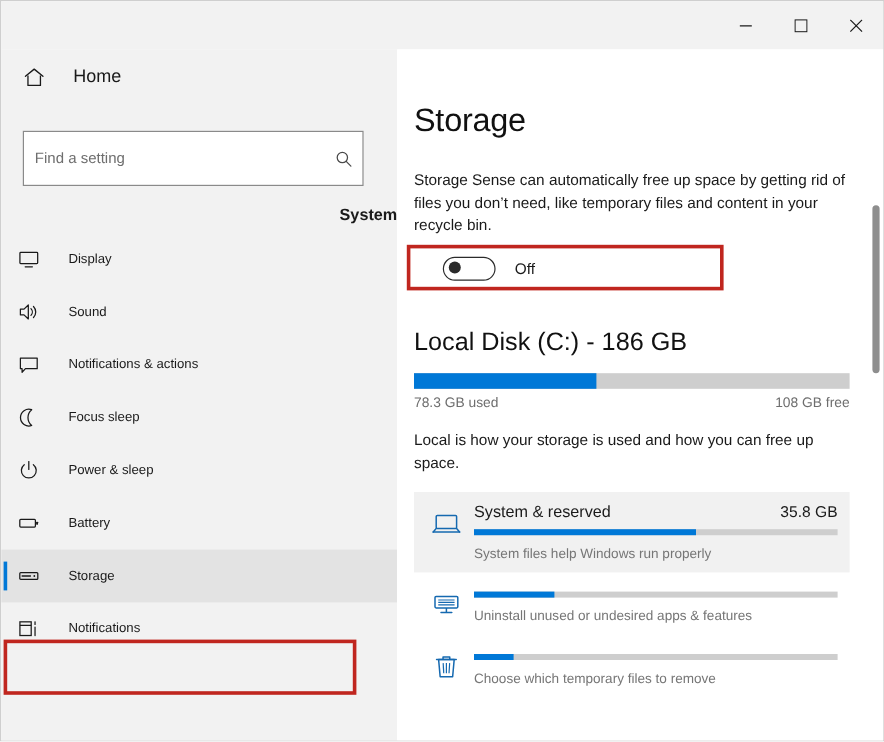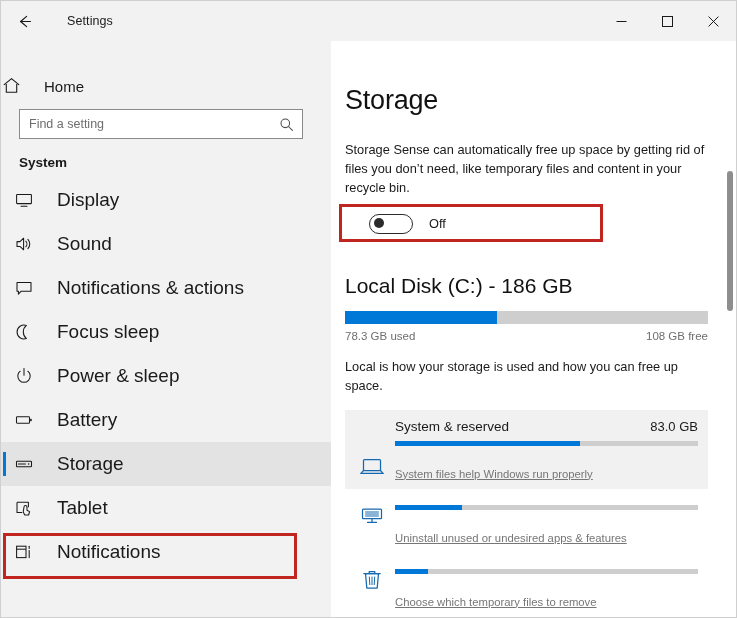--- a/index.html
+++ b/index.html
@@ -71,41 +71,41 @@
   .sidebar {
     width: 330px;
     flex: 0 0 330px;
     background: #f2f2f2;
     padding-top: 14px;
     position: relative;
     overflow: hidden;
   }
   .nav-home {
     display: flex;
-    align-items: flex-end;
+    align-items: flex-start;
     height: 40px;
-    padding-left: 1px;
+    padding-left: 18px;
     cursor: pointer;
   }
   .nav-home .ico {
     width: 28px;
     display: flex;
     align-items: center;
     justify-content: flex-start;
   }
   .nav-home .label {
     font-size: 15px;
     color: #1a1a1a;
     margin-left: 14px;
   }
 
   .search-wrap { padding: 14px 28px 0 18px; }
   .search-box {
     position: relative;
-    height: 30px;
+    height: 46px;
     background: #ffffff;
     border: 1px solid #8a8a8a;
     display: flex;
     align-items: center;
   }
   .search-box input {
     border: none;
     outline: none;
     background: transparent;
     font-family: "Liberation Sans", sans-serif;
@@ -126,40 +126,41 @@
     align-items: center;
     justify-content: center;
     cursor: pointer;
   }
 
   .section-head {
     font-size: 13.5px;
     font-weight: bold;
     color: #1a1a1a;
     padding: 16px 0 6px 18px;
+    text-align: right;
   }
 
   .nav-list { padding-top: 2px; }
   .nav-item {
     position: relative;
     display: flex;
     align-items: center;
     height: 44px;
     padding-left: 14px;
     cursor: pointer;
   }
   .nav-item .ico {
     width: 28px;
     display: flex;
     align-items: center;
     justify-content: flex-start;
     flex: 0 0 28px;
   }
   .nav-item .label {
-    font-size: 19px;
+    font-size: 11px;
     color: #1a1a1a;
     margin-left: 14px;
     white-space: nowrap;
   }
   .nav-item.selected { background: #e3e3e3; }
   .nav-item.selected::before {
     content: "";
     position: absolute;
     left: 2px;
     top: 10px;
@@ -275,21 +276,21 @@
     max-width: 350px;
   }
 
   .cat-list { margin-top: 14px; }
   .cat-item {
     display: flex;
     align-items: flex-start;
     padding: 9px 10px 9px 4px;
     cursor: pointer;
   }
-  .cat-item.hovered { background: #f1f1f1; align-items: flex-end; }
+  .cat-item.hovered { background: #f1f1f1; }
   .cat-ico {
     flex: 0 0 46px;
     display: flex;
     align-items: center;
     justify-content: center;
     padding-top: 5px;
   }
   .cat-body { flex: 1 1 auto; min-width: 0; }
   .cat-top {
     display: flex;
@@ -299,24 +300,23 @@
   .cat-name { font-size: 13.5px; color: #1a1a1a; }
   .cat-size { font-size: 13px; color: #1a1a1a; white-space: nowrap; }
   .cat-bar {
     margin-top: 7px;
     height: 5px;
     background: #cecece;
     width: 100%;
   }
   .cat-bar .fill { height: 100%; background: #0078d7; }
   .cat-sub {
-    margin-top: 22px;
+    margin-top: 10px;
     font-size: 11.3px;
     color: #767676;
-    text-decoration: underline;
   }
 
   
   .scrollbar {
     position: absolute;
     right: 3px;
     top: 44px;
     width: 6px;
     bottom: 6px;
   }
@@ -327,29 +327,20 @@
     border-radius: 3px;
     cursor: pointer;
   }
 </style>
 </head>
 <body>
 
 <div class="window">
 
   <div class="titlebar">
-    <div class="titlebar-left">
-      <div class="back-btn">
-        <svg width="17" height="17" viewBox="0 0 17 17" aria-hidden="true">
-          <path d="M10.6 3.4 L4.6 8.5 L10.6 13.6" fill="none" stroke="#1a1a1a" stroke-width="1.2" stroke-linecap="round" stroke-linejoin="round"></path>
-          <line x1="4.8" y1="8.5" x2="14.4" y2="8.5" stroke="#1a1a1a" stroke-width="1.2" stroke-linecap="round"></line>
-        </svg>
-      </div>
-      <div class="app-title">Settings</div>
-    </div>
     <div class="titlebar-spacer"></div>
     <div class="win-controls">
       <div class="win-btn">
         <svg width="11" height="11" viewBox="0 0 11 11" aria-hidden="true">
           <line x1="0.5" y1="5.5" x2="10.5" y2="5.5" stroke="#1a1a1a" stroke-width="1"></line>
         </svg>
       </div>
       <div class="win-btn">
         <svg width="11" height="11" viewBox="0 0 11 11" aria-hidden="true">
           <rect x="0.5" y="0.5" width="10" height="10" fill="none" stroke="#1a1a1a" stroke-width="1"></rect>
@@ -457,29 +448,20 @@
           <span class="ico">
             <svg width="18" height="18" viewBox="0 0 18 18" aria-hidden="true">
               <rect x="1.5" y="6.2" width="15" height="5.6" rx="0.8" fill="none" stroke="#1a1a1a" stroke-width="1.05"></rect>
               <line x1="3.4" y1="9" x2="10.4" y2="9" stroke="#1a1a1a" stroke-width="1.05" stroke-linecap="round"></line>
               <circle cx="13.6" cy="9" r="0.75" fill="#1a1a1a"></circle>
             </svg>
           </span>
           <span class="label">Storage</span>
         </div>
 
-        <div class="nav-item">
-          <span class="ico">
-            <svg width="18" height="18" viewBox="0 0 18 18" aria-hidden="true">
-              <path d="M2 3.2 L13.4 3.2 L13.4 8.2 M2 3.2 L2 13.4 L7.2 13.4" fill="none" stroke="#1a1a1a" stroke-width="1.05" stroke-linejoin="round"></path>
-              <path d="M9 8.0 A1.5 1.5 0 0 1 12 8.0 L12 11.2 L14.6 12.6 L13.6 16 L9.8 16 L8.2 13.0 Z" fill="none" stroke="#1a1a1a" stroke-width="1.05" stroke-linejoin="round"></path>
-            </svg>
-          </span>
-          <span class="label">Tablet</span>
-        </div>
 
         <div class="nav-item">
           <span class="ico">
             <svg width="18" height="18" viewBox="0 0 18 18" aria-hidden="true">
               <rect x="1.6" y="3.2" width="9.4" height="11.4" fill="none" stroke="#1a1a1a" stroke-width="1.05"></rect>
               <line x1="1.6" y1="6.2" x2="11" y2="6.2" stroke="#1a1a1a" stroke-width="1.05"></line>
               <line x1="14.2" y1="3.2" x2="14.2" y2="5.4" stroke="#1a1a1a" stroke-width="1.05" stroke-linecap="round"></line>
               <line x1="14.2" y1="7.6" x2="14.2" y2="14.6" stroke="#1a1a1a" stroke-width="1.05" stroke-linecap="round"></line>
             </svg>
           </span>
@@ -524,21 +506,21 @@
           <span class="cat-ico">
             <svg width="26" height="26" viewBox="0 0 26 26" aria-hidden="true">
               <rect x="4.5" y="5.5" width="17" height="11" rx="0.9" fill="none" stroke="#1569b0" stroke-width="1.25"></rect>
               <path d="M2 19.4 L24 19.4" stroke="#1569b0" stroke-width="1.25" stroke-linecap="round"></path>
               <path d="M4.5 16.5 L2 19.4 M21.5 16.5 L24 19.4" stroke="#1569b0" stroke-width="1.25" stroke-linecap="round"></path>
             </svg>
           </span>
           <div class="cat-body">
             <div class="cat-top">
               <span class="cat-name">System &amp; reserved</span>
-              <span class="cat-size">83.0 GB</span>
+              <span class="cat-size">35.8 GB</span>
             </div>
             <div class="cat-bar">
               <div class="fill" id="cat-fill-0" style="width: 61%;"></div>
             </div>
             <div class="cat-sub">System files help Windows run properly</div>
           </div>
         </div>
 
         <div class="cat-item">
           <span class="cat-ico">

